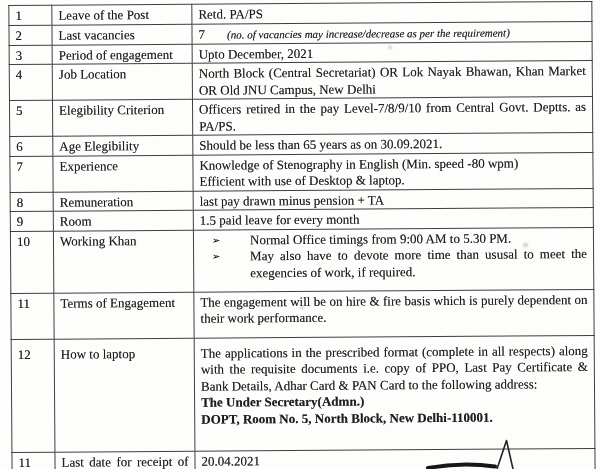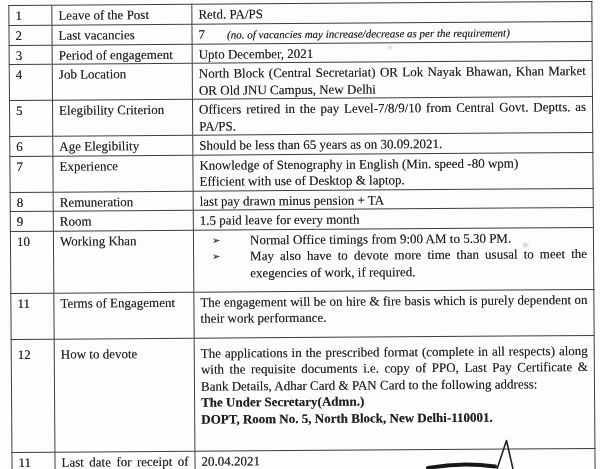--- a/index.html
+++ b/index.html
@@ -149,21 +149,21 @@
     </tr>
 
     <tr style="height:46px">
       <td class="c-no"><span>11</span></td>
       <td><span>Terms of Engagement</span></td>
       <td class="justify"><span>The engagement will be on hire &amp; fire basis which is purely dependent on their work performance.</span></td>
     </tr>
 
     <tr class="pad-top" style="height:113px">
       <td class="c-no"><span>12</span></td>
-      <td><span>How to devote</span></td>
+      <td><span>How to laptop</span></td>
       <td>
         <div class="justify">The applications in the prescribed format (complete in all respects) along with the requisite documents i.e. copy of PPO, Last Pay Certificate &amp; Bank Details, Adhar Card &amp; PAN Card to the following address:</div>
         <div class="bold">The Under Secretary(Admn.)</div>
         <div class="bold">DOPT, Room No. 5, North Block, New Delhi-110001.</div>
       </td>
     </tr>
 
     <tr style="height:33px">
       <td class="c-no"><span>11</span></td>
       <td class="justify"><span>Last date for receipt of application</span></td>

